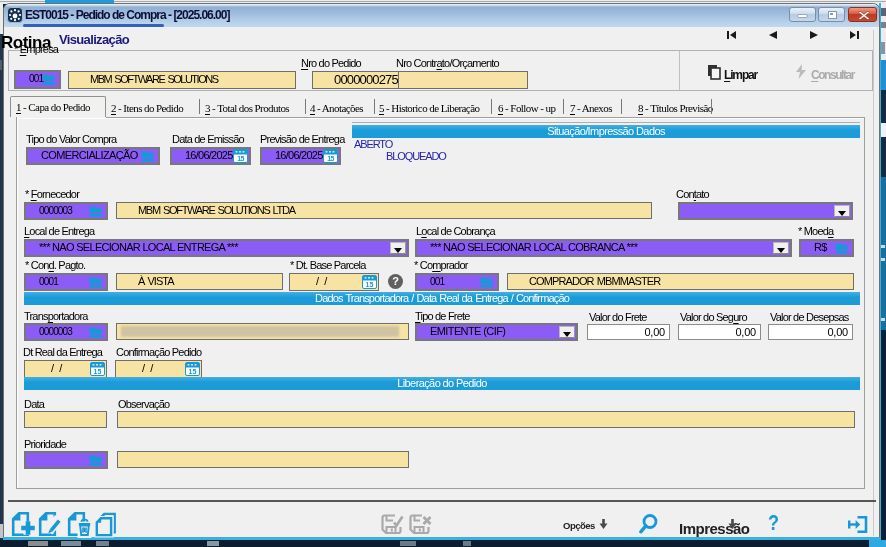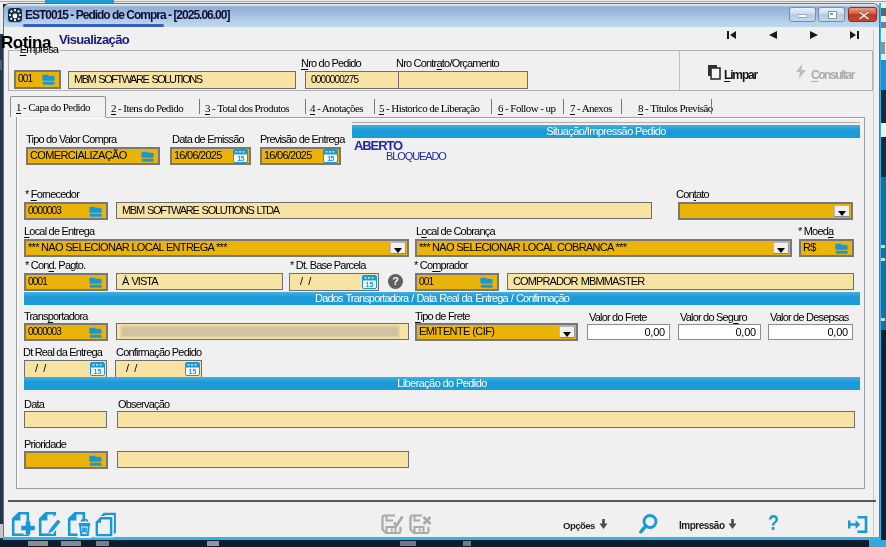--- a/index.html
+++ b/index.html
@@ -1,19 +1,19 @@
 <!DOCTYPE html>
 <html><head><meta charset="utf-8">
 <style>
 html,body{margin:0;padding:0;width:886px;height:547px;overflow:hidden;background:#0C2033;font-family:"Liberation Sans",sans-serif;}
 *{box-sizing:border-box;}
 .abs{position:absolute;}
 .lbl{position:absolute;font-size:11px;color:#000;white-space:nowrap;line-height:11px;letter-spacing:-0.8px;}
-.yf{position:absolute;background:#F7E3A3;border:1px solid #6E6E6E;font-size:11px;color:#000;line-height:14px;padding-left:5px;white-space:nowrap;overflow:hidden;letter-spacing:-0.6px;}
-.wf{position:absolute;background:#eab308;border:2px solid #787878;font-size:11px;color:#000;line-height:13px;padding-left:2px;white-space:nowrap;letter-spacing:-0.6px;}
+.yf{position:absolute;background:#F7E3A3;border:1px solid #6E6E6E;font-size:11px;color:#000;line-height:14px;padding-left:21px;white-space:nowrap;overflow:hidden;letter-spacing:-0.6px;}
+.wf{position:absolute;background:#8b5cf6;border:2px solid #787878;font-size:11px;color:#000;line-height:13px;padding-left:13px;white-space:nowrap;letter-spacing:-0.6px;}
 .nf{position:absolute;background:#fff;border:1px solid #8c8c8c;font-size:11px;color:#000;line-height:14px;padding-right:4px;text-align:right;letter-spacing:-0.2px;}
 .bar{position:absolute;background:linear-gradient(180deg,#44AFE2 0,#1B9CD9 40%,#1B9CD9 100%);color:#fff;font-size:11px;text-align:center;letter-spacing:-0.75px;}
 .tab{position:absolute;font-size:11px;color:#000;letter-spacing:-0.58px;white-space:nowrap;font-family:Liberation Serif, serif;}
 .sep{position:absolute;width:1px;height:15px;top:99px;background:#787878;}
 .cbtn{position:absolute;right:1px;top:1px;bottom:1px;width:16px;background:#F0F0F0;border:1px solid #B8B8B8;border-bottom-color:#888;border-right-color:#999;}
 .cbtn:after{content:"";position:absolute;left:3px;top:5px;border:4px solid transparent;border-top:5px solid #000;}
 u{text-decoration-thickness:1px;text-underline-offset:1.5px;}
 .lk{position:absolute;right:3px;top:50%;margin-top:-5.5px;width:15px;height:11px;}
 .cal{position:absolute;right:1px;top:50%;margin-top:-7px;width:15px;height:14px;}
 </style></head>
@@ -98,21 +98,21 @@
 <div class="abs" style="left:881px;top:318px;width:4px;height:3px;background:#CCDDE8;"></div>
 <div class="abs" style="left:8px;top:50px;width:865px;height:41px;border:1px solid #B2B2B2;background:#F0F0F0;"></div>
 <div class="abs" style="left:679px;top:51px;width:1px;height:39px;background:#C0C0C0;"></div>
 <div class="lbl" style="left:14px;top:44px;">* <u>E</u>mpresa</div>
 <div class="wf" style="left:14px;top:70px;width:47px;height:19px;font-size:10px;letter-spacing:-0.85px;line-height:14px;">001<svg class="lk" viewBox="0 0 17 12">
       <path d="M3.5 0.5 h4 a1 1 0 0 1 1 1 v0.2 h5 a2 2 0 0 1 2 2 v2.3 a1.5 1.5 0 0 1 -1.5 1.5 h-11 a1.5 1.5 0 0 1 -1.5 -1.5 v-4 a1.5 1.5 0 0 1 1.5 -1.5 Z" fill="#1899D7"></path>
       <rect x="2" y="8.6" width="13.5" height="3.4" rx="1.2" fill="#1899D7"></rect>
     </svg></div>
 <div class="yf" style="left:68px;top:71px;width:228px;height:18px;letter-spacing:-1.5px;word-spacing:1.6px;">MBM SOFTWARE SOLUTIONS</div>
 <div class="lbl" style="left:301px;top:58px;"><u>N</u>ro do Pedido</div>
-<div class="yf" style="left:305px;top:71px;width:99px;height:18px;font-size:10px;letter-spacing:-0.85px;line-height:15px;">0000000275</div>
+<div class="yf" style="left:312px;top:71px;width:99px;height:18px;font-size:13px;letter-spacing:-0.85px;line-height:15px;">0000000275</div>
 <div class="lbl" style="left:396px;top:58px;">Nro Contr<u>a</u>to/Orçamento</div>
 <div class="yf" style="left:398px;top:71px;width:130px;height:18px;"></div>
 <svg class="abs" style="left:707px;top:65px" width="14" height="15" viewBox="0 0 14 15">
     <rect x="1" y="0" width="9" height="11" fill="#30302F"></rect>
     <rect x="4" y="3" width="9" height="11" fill="#F5F5F5" stroke="#30302F" stroke-width="1.6"></rect>
   </svg>
 <div class="abs" style="left:724px;top:68px;font-size:12px;font-weight:bold;color:#111;letter-spacing:-1.15px;"><u>L</u>impar</div>
 <svg class="abs" style="left:795px;top:64px" width="13" height="15" viewBox="0 0 13 15">
     <path d="M7 0 L1 8 L5 8 L3.6 15 L11 6 L6.7 6 Z" fill="#BBBBBB"></path>
   </svg>
@@ -152,22 +152,22 @@
 <div class="lbl" style="left:260px;top:134px;">Previsão de Entrega</div>
 <div class="wf" style="left:260px;top:147px;width:81px;height:18px;letter-spacing:-0.75px;">16/06/2025<svg class="cal" viewBox="0 0 15 14">
       <rect x="0.5" y="0.5" width="14" height="13" rx="1.5" fill="#fff" stroke="#1899D7"></rect>
       <path d="M0.5 2 a1.5 1.5 0 0 1 1.5 -1.5 h11 a1.5 1.5 0 0 1 1.5 1.5 v3.5 h-14 Z" fill="#1899D7"></path>
       <rect x="2.5" y="2" width="2" height="1.6" fill="#BFE4F5"></rect>
       <rect x="6" y="2" width="2" height="1.6" fill="#BFE4F5"></rect>
       <rect x="9.5" y="2" width="2" height="1.6" fill="#BFE4F5"></rect>
       <text x="7.5" y="12" font-size="7" font-weight="bold" fill="#1899D7" text-anchor="middle">15</text>
     </svg></div>
 <div class="abs" style="left:352px;top:122px;width:508px;height:1px;background:#B4AFA6;"></div>
-<div class="bar" style="left:352px;top:125px;width:508px;height:13px;line-height:13px;letter-spacing:-0.6px;">Situação/Impressão Pedido</div>
-<div class="abs" style="left:354px;top:138px;font-size:13px;color:#2525B0;letter-spacing:-1.1px;font-weight:bold;">ABERTO</div>
+<div class="bar" style="left:352px;top:125px;width:508px;height:13px;line-height:13px;letter-spacing:-0.6px;">Situação/Impressão Dados</div>
+<div class="abs" style="left:354px;top:138px;font-size:11px;color:#2525B0;letter-spacing:-1.1px;">ABERTO</div>
 <div class="abs" style="left:354px;top:150px;font-size:11px;color:#2525B0;letter-spacing:-1.1px;padding-left:32px;">BLOQUEADO</div>
 <div class="lbl" style="left:25px;top:189px;">* <u>F</u>ornecedor</div>
 <div class="wf" style="left:24px;top:202px;width:84px;height:18px;font-size:10px;letter-spacing:-0.85px;line-height:14px;">0000003<svg class="lk" viewBox="0 0 17 12">
       <path d="M3.5 0.5 h4 a1 1 0 0 1 1 1 v0.2 h5 a2 2 0 0 1 2 2 v2.3 a1.5 1.5 0 0 1 -1.5 1.5 h-11 a1.5 1.5 0 0 1 -1.5 -1.5 v-4 a1.5 1.5 0 0 1 1.5 -1.5 Z" fill="#1899D7"></path>
       <rect x="2" y="8.6" width="13.5" height="3.4" rx="1.2" fill="#1899D7"></rect>
     </svg></div>
 <div class="yf" style="left:116px;top:202px;width:536px;height:17px;letter-spacing:-1.3px;word-spacing:1.4px;">MBM SOFTWARE SOLUTIONS LTDA</div>
 <div class="lbl" style="left:676px;top:189px;">Con<u>t</u>ato</div>
 <div class="wf" style="left:678px;top:202px;width:175px;height:18px;">
     <div class="cbtn"></div>
@@ -298,21 +298,21 @@
 <path d="M14.5 3 L21.5 10 M21.5 3 L14.5 10" stroke="#A9A9A9" stroke-width="2.8"></path>
   </svg>
 <div class="abs" style="left:563px;top:520px;font-size:9.5px;font-weight:bold;color:#222;letter-spacing:-0.5px;text-align:center;">Opções</div>
 <svg class="abs" style="left:599px;top:519px" width="9" height="10" viewBox="0 0 9 10">
     <path d="M3.2 0 H5.8 V4.5 H8.5 L4.5 10 L0.5 4.5 H3.2 Z" fill="#4A4A4A"></path>
   </svg>
 <svg class="abs" style="left:638px;top:513px" width="21" height="22" viewBox="0 0 21 22">
     <circle cx="12" cy="8.5" r="6" fill="none" stroke="#1899D7" stroke-width="2.8"></circle>
     <path d="M7.8 12.8 L2.8 18.8" stroke="#1899D7" stroke-width="3.4" stroke-linecap="round"></path>
   </svg>
-<div class="abs" style="left:679px;top:520px;font-size:10px;font-weight:bold;color:#222;letter-spacing:-0.5px;">Impressão</div>
+<div class="abs" style="left:679px;top:520px;font-size:15px;font-weight:bold;color:#222;letter-spacing:-0.5px;">Impressão</div>
 <svg class="abs" style="left:728px;top:519px" width="9" height="10" viewBox="0 0 9 10">
     <path d="M3.2 0 H5.8 V4.5 H8.5 L4.5 10 L0.5 4.5 H3.2 Z" fill="#4A4A4A"></path>
   </svg>
 <div class="abs" style="left:768px;top:510px;font-size:22px;font-weight:bold;color:#1899D7;transform:scaleX(0.82);transform-origin:left;">?</div>
 <svg class="abs" style="left:847px;top:514px" width="21" height="21" viewBox="0 0 21 21">
     <path d="M2.2 6.5 V14.5" stroke="#1899D7" stroke-width="2.4"></path>
     <path d="M2.2 10.5 H11.5" stroke="#1899D7" stroke-width="2.4"></path>
     <path d="M8.6 6 L13.2 10.5 L8.6 15 Z" fill="#1899D7"></path>
     <path d="M10.5 3.2 H19 V17.8 H10.5" fill="none" stroke="#1899D7" stroke-width="2.6"></path>
   </svg>

